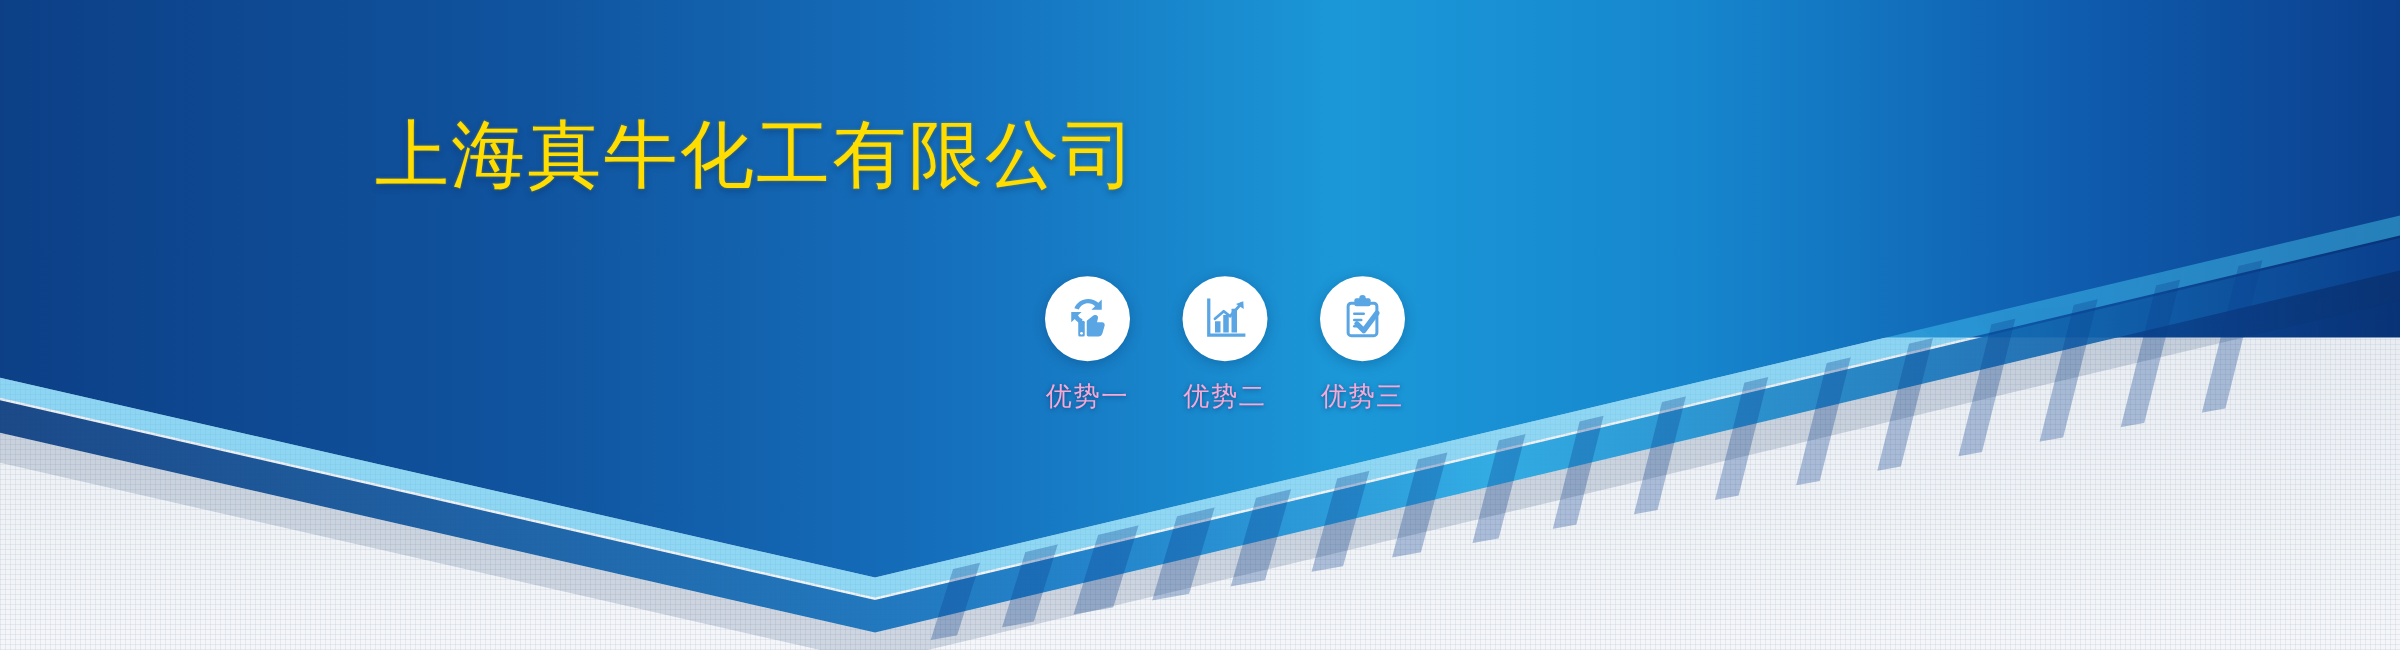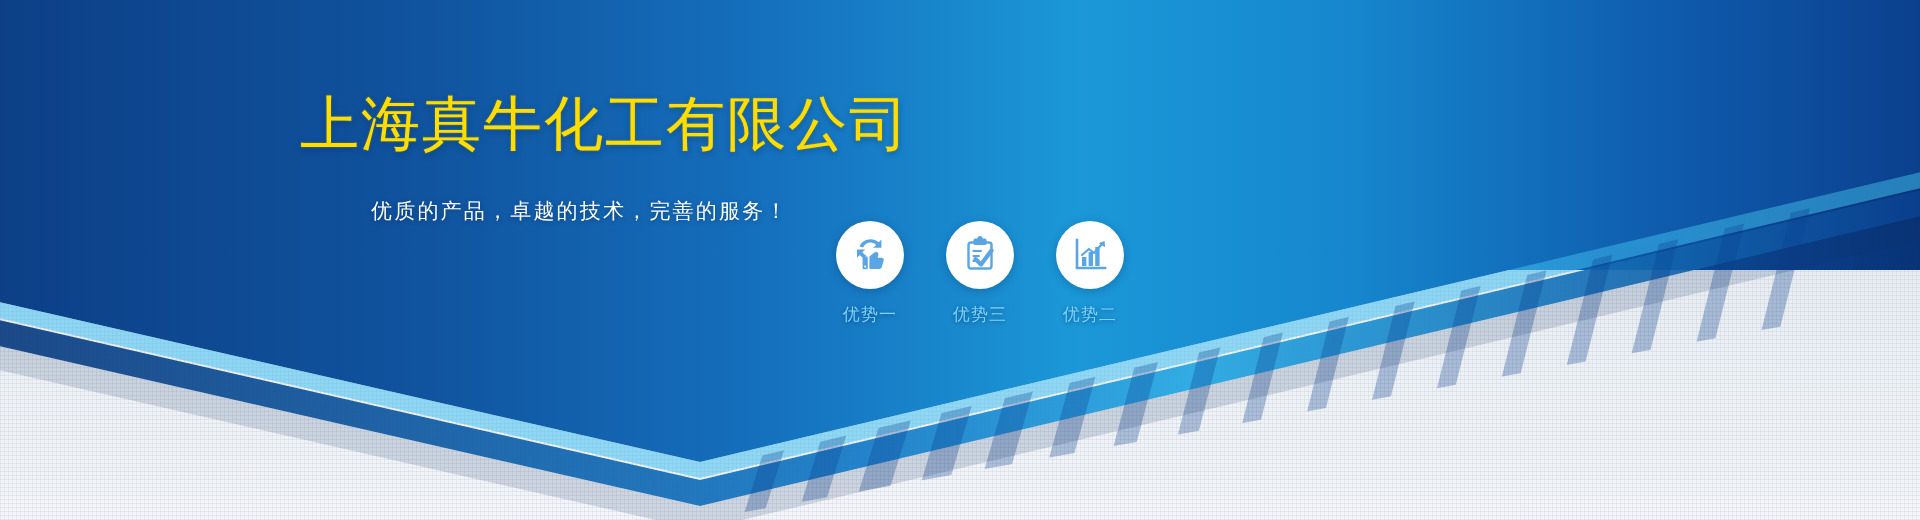--- a/index.html
+++ b/index.html
@@ -105,22 +105,22 @@
   }
   .feature-circle{
     width:68px;height:68px;border-radius:50%;
     background:#ffffff;
     display:flex;align-items:center;justify-content:center;
     box-shadow:0 2px 10px rgba(3,36,84,.28);
   }
   .feature-circle svg{display:block;}
   .feature-label{
     margin-top:14px;
-    font-size:17px;letter-spacing:1.2px;
-    color:#7dd3fc;white-space:nowrap;
+    font-size:21px;letter-spacing:1.2px;
+    color:#f9a8d4;white-space:nowrap;
     text-shadow:0 1px 4px rgba(4,40,90,.6);
   }
 </style>
 </head>
 <body>
 
 <div id="banner">
 
   <div class="layer bg-base"></div>
   <div class="layer bg-glow"></div>
@@ -272,21 +272,20 @@
       </g>
 
       <polygon points="-10,344 700,506 1930,214 1930,238 700,530 -10,368" fill="#0a2f66" opacity=".16"></polygon>
     </svg>
   </div>
 
   <div class="content">
 
     <div class="title">上海真牛化工有限公司</div>
 
-    <div class="subtitle">优质的产品，卓越的技术，完善的服务！</div>
 
     <div class="features">
 
       <div class="feature">
         <div class="feature-circle">
           <svg width="40" height="40" viewBox="0 0 40 40" xmlns="http://www.w3.org/2000/svg">
             <g fill="#5AA5E3">
               <path d="M20.5 4.2c-5.0 0-9.3 3.0-11.0 7.3l3.6 1.0c1.2-2.9 4.1-4.9 7.4-4.9 2.2 0 4.2.9 5.6 2.3l-3.0 2.9h8.3V4.6l-2.7 2.6C26.4 5.3 23.6 4.2 20.5 4.2z"></path>
               <path d="M7.0 14.6v8.2l2.8-2.7c1.2 1.7 3.0 3.0 5.0 3.7l1.2-3.5c-1.6-.6-2.9-1.7-3.6-3.2l2.9-2.5H7.0z"></path>
               <path d="M25.8 17.0c-.5 0-1.0.2-1.4.5l-4.5 3.6c-.3.2-.5.6-.5 1v10.6c0 .8.6 1.4 1.4 1.4h8.0c1.4 0 2.6-.9 3.0-2.2l1.9-6.3c.4-1.4-.6-2.8-2.1-2.8h-4.0l.8-3.4c.3-1.3-.7-2.4-2.0-2.4z"></path>
@@ -294,56 +293,56 @@
               <circle cx="15.2" cy="31.6" r="1.1" fill="#ffffff"></circle>
             </g>
           </svg>
         </div>
         <div class="feature-label">优势一</div>
       </div>
 
       <div class="feature">
         <div class="feature-circle">
           <svg width="40" height="40" viewBox="0 0 40 40" xmlns="http://www.w3.org/2000/svg">
-            <g fill="none" stroke="#5AA5E3" stroke-width="2.4" stroke-linejoin="round">
-              <rect x="8.5" y="7.5" width="23" height="26" rx="2.4"></rect>
-            </g>
-            <g fill="#5AA5E3">
-              <rect x="13.5" y="3.6" width="13" height="6.4" rx="1.6"></rect>
-              <circle cx="20" cy="3.6" r="2.6"></circle>
-            </g>
-            <g stroke="#5AA5E3" stroke-width="2" stroke-linecap="round">
-              <line x1="13.4" y1="16" x2="21" y2="16"></line>
-              <line x1="13.4" y1="21" x2="19" y2="21"></line>
-              <line x1="13.4" y1="26" x2="17" y2="26"></line>
-            </g>
-            <g fill="none" stroke="#5AA5E3" stroke-width="4.2" stroke-linecap="round" stroke-linejoin="round">
-              <polyline points="15.5,24 21,29.5 31.5,15.5"></polyline>
-            </g>
-          </svg>
-        </div>
-        <div class="feature-label">优势三</div>
-      </div>
-
-      <div class="feature">
-        <div class="feature-circle">
-          <svg width="40" height="40" viewBox="0 0 40 40" xmlns="http://www.w3.org/2000/svg">
             <g fill="none" stroke="#5AA5E3" stroke-width="2.6" stroke-linecap="square">
               <polyline points="7,5 7,33 35,33"></polyline>
             </g>
             <g fill="#5AA5E3">
               <rect x="12" y="22" width="4.4" height="9"></rect>
               <rect x="18.6" y="17" width="4.4" height="14"></rect>
               <rect x="25.2" y="12" width="4.4" height="19"></rect>
             </g>
             <g fill="none" stroke="#5AA5E3" stroke-width="2.2" stroke-linecap="round" stroke-linejoin="round">
               <polyline points="12,20 19,14 24,18 33,8"></polyline>
             </g>
             <polygon points="34.6,6 35,12.2 28.8,8.2" fill="#5AA5E3"></polygon>
           </svg>
         </div>
         <div class="feature-label">优势二</div>
       </div>
 
+      <div class="feature">
+        <div class="feature-circle">
+          <svg width="40" height="40" viewBox="0 0 40 40" xmlns="http://www.w3.org/2000/svg">
+            <g fill="none" stroke="#5AA5E3" stroke-width="2.4" stroke-linejoin="round">
+              <rect x="8.5" y="7.5" width="23" height="26" rx="2.4"></rect>
+            </g>
+            <g fill="#5AA5E3">
+              <rect x="13.5" y="3.6" width="13" height="6.4" rx="1.6"></rect>
+              <circle cx="20" cy="3.6" r="2.6"></circle>
+            </g>
+            <g stroke="#5AA5E3" stroke-width="2" stroke-linecap="round">
+              <line x1="13.4" y1="16" x2="21" y2="16"></line>
+              <line x1="13.4" y1="21" x2="19" y2="21"></line>
+              <line x1="13.4" y1="26" x2="17" y2="26"></line>
+            </g>
+            <g fill="none" stroke="#5AA5E3" stroke-width="4.2" stroke-linecap="round" stroke-linejoin="round">
+              <polyline points="15.5,24 21,29.5 31.5,15.5"></polyline>
+            </g>
+          </svg>
+        </div>
+        <div class="feature-label">优势三</div>
+      </div>
+
 
     </div>
   </div>
 </div>
 
 </body></html>

